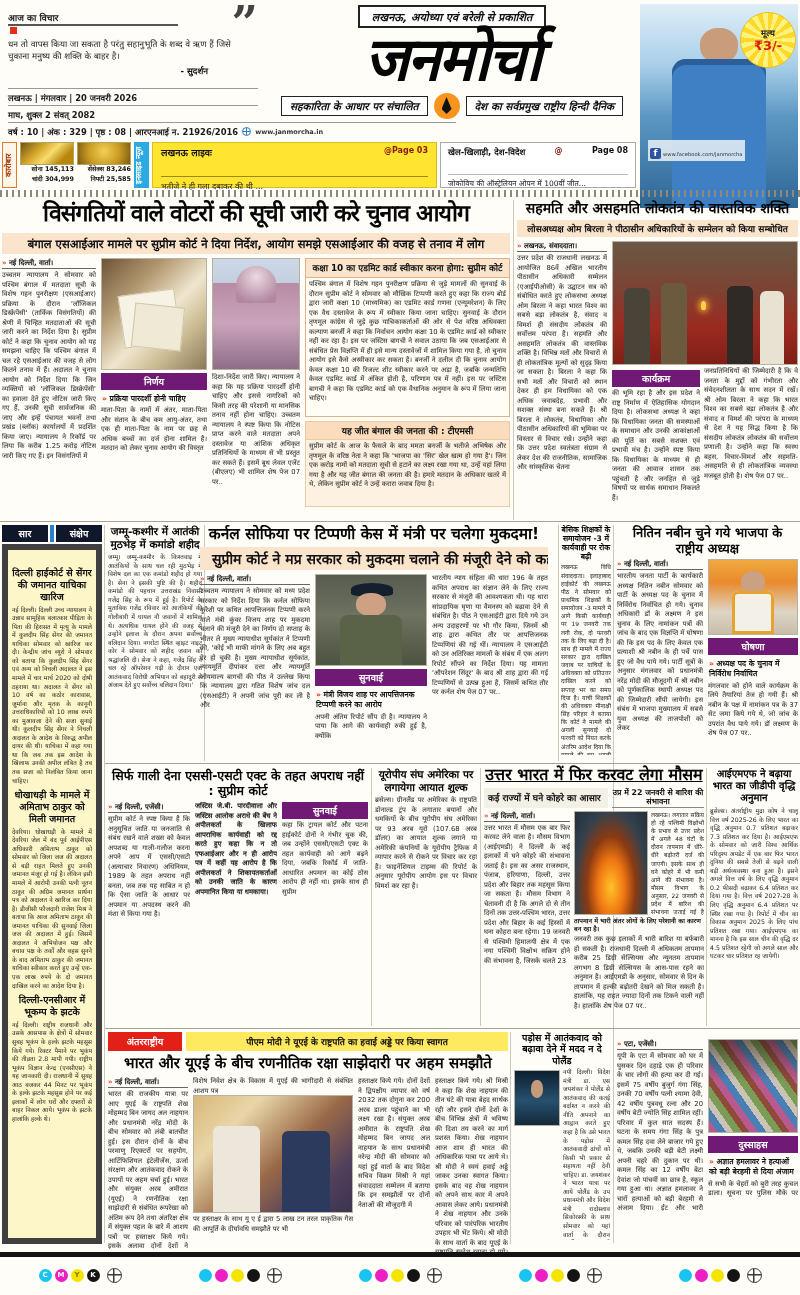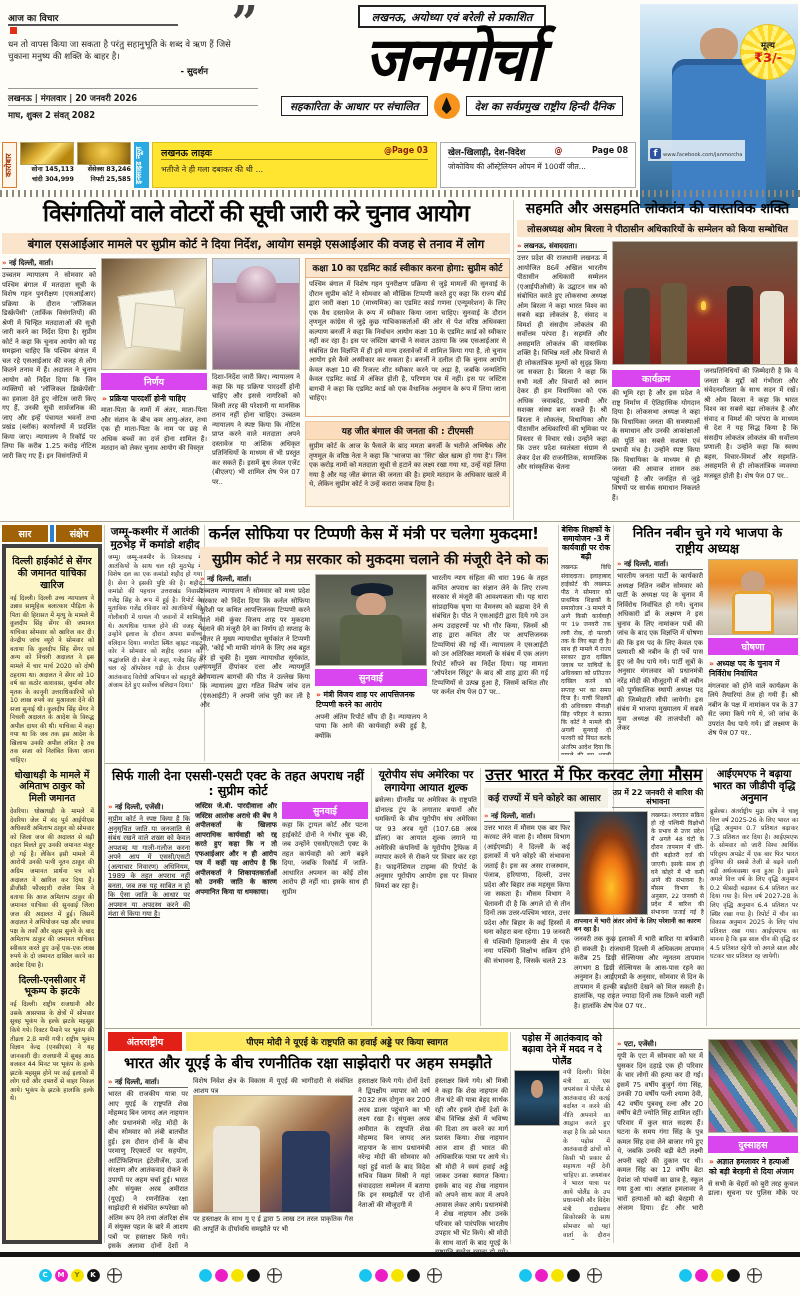--- a/index.html
+++ b/index.html
@@ -4,21 +4,21 @@
 <style>
   *{margin:0;padding:0;box-sizing:border-box;}
   html,body{background:#e9e7e2;}
   body{font-family:"DejaVu Sans","Liberation Sans",sans-serif;}
   .page{position:relative;width:800px;height:1295px;margin:0 auto;background:#fffdf7;overflow:hidden;color:#111;}
   .abs{position:absolute;}
   .b7{font-size:6.8px;line-height:1.4;text-align:justify;color:#1c1c1c;overflow:hidden;}
   .b6{font-size:6.2px;line-height:1.38;text-align:justify;color:#1c1c1c;overflow:hidden;}
   .nw{white-space:nowrap;overflow:hidden;}
   .ctr{text-align:center;font-style:italic;}
-  .obox{background:#d946ef;color:#fff;font-weight:bold;text-align:center;font-size:9.5px;padding:2px 14px;margin:3px 0 2px 0;}
+  .obox{background:#701a75;color:#fff;font-weight:bold;text-align:center;font-size:9.5px;padding:2px 14px;margin:3px 0 2px 0;}
   .peachbar{background:#fbe4cc;font-weight:bold;text-align:center;color:#111;}
   .bullet{font-size:7.6px;font-weight:bold;line-height:1.35;padding:2px 1px;color:#111;}
   .bullet::before{content:"» ";color:#e03a1e;}
   .byline{font-size:7px;font-weight:bold;border-bottom:1px solid #666;padding-bottom:1px;margin-bottom:2px;}
   .byline::before{content:"» ";color:#e03a1e;}
   .ph{position:relative;overflow:hidden;border:1px solid #b9b2a4;}
   .cap{font-size:6.4px;font-weight:bold;line-height:1.3;}
   .vtab{writing-mode:vertical-rl;transform:rotate(180deg);text-align:center;font-weight:bold;overflow:hidden;}
   .vline{position:absolute;width:1px;background:#cfc9bb;}
   .hline{position:absolute;height:1px;background:#a9a396;}
@@ -45,21 +45,21 @@
   .web{font-size:6.5px;color:#333;font-weight:bold;}
   
   .mkt-tab{border:1px solid #e07b2a;color:#a33c0e;background:#fff6ea;font-size:8px;width:15px;}
   .inside-tab{background:#2aaae1;color:#fff;font-size:7.5px;width:15px;}
   .mkt-cell{width:54px;display:flex;flex-direction:column;text-align:right;}
   .mkt-img{height:23px;border:1px solid #b9a35a;}
   .ph-gold{background:linear-gradient(135deg,#6e5310 0%,#d9a92e 35%,#f7dc6e 55%,#b8860b 80%);}
   .ph-coins{background:radial-gradient(circle at 50% 40%,#f5cf52 0%,#c79a22 55%,#7a5a10 100%);}
   .mkt-line{font-size:6.4px;font-weight:bold;line-height:1.5;white-space:nowrap;}
   .lucknow-box{background:#ffe430;flex:1;padding:3px 8px;border:1px solid #d8c020;}
-  .lb-row{display:flex;justify-content:space-between;border-bottom:1px solid #9a8a10;padding-bottom:0;}
+  .lb-row{display:flex;justify-content:space-between;border-bottom:1px solid #9a8a10;padding-bottom:17px;}
   .lb-title{font-size:9.5px;font-weight:bold;}
   .lb-page{font-size:8px;font-weight:bold;color:#8a1a0e;}
   .lb-text{font-size:8px;padding-top:3px;color:#222;}
   .sport-box{width:196px;border:1px solid #aaa;background:#fff;padding:3px 7px;}
   .dotbar{background:repeating-linear-gradient(90deg,#8f897c 0 2px,transparent 2px 6px);}
   
   .ph-doc{background:linear-gradient(135deg,#6e5438 0%,#b49a72 30%,#efe6ce 55%,#cbbb92 75%,#8a7a58 100%);}
   .paper1{position:absolute;left:18%;top:30%;width:55%;height:48%;background:#f6f2e4;transform:rotate(-8deg);border:1px solid #cfc6a8;}
   .paper2{position:absolute;left:30%;top:42%;width:48%;height:40%;background:#efe9d6;transform:rotate(6deg);border:1px solid #cfc6a8;}
   .ph-court{background:linear-gradient(180deg,#cdd8e8 0%,#c3cee0 22%,#b78ba4 22%,#cba4bc 58%,#8e6d88 100%);}
@@ -83,24 +83,24 @@
   .ph-eta{background:repeating-linear-gradient(55deg,#b85a8f 0 7px,#4a7fb5 7px 14px,#cbc3b6 14px 20px,#7a9c55 20px 27px,#8f4a3a 27px 33px);}
   .eta-shade{position:absolute;inset:0;background:linear-gradient(180deg,rgba(40,30,20,.55),rgba(40,30,20,0) 45%);}
   .ph-dj{background:linear-gradient(180deg,#dfeef8 0%,#a8cfe8 30%,#5c97c4 55%,#2e6694 100%);border:none;}
   .dj-head{position:absolute;left:38%;top:12%;width:24%;height:17%;background:#c99c7c;border-radius:46%;}
   .dj-torso{position:absolute;left:20%;top:27%;width:60%;height:73%;background:#3f7fc4;border-radius:14px 14px 0 0;box-shadow:inset 0 6px 0 #2c5f9a;}
   
   .admitbox{border:1px solid #e3b184;background:#fffdf4;}
   .admit-title{background:#fbe4cc;font-size:8.8px;font-weight:bold;text-align:center;padding:3px 2px;border-bottom:1px solid #e3b184;}
   .tmcbox{background:#fdf1e2;border:1px solid #eccaa4;}
   .tmc-title{background:#fbdcbd;font-size:9px;font-weight:bold;text-align:center;padding:2px 0;border-bottom:1px solid #eccaa4;}
-  .railbox{border:4px solid #404040;background:#fdf6c8;padding:3px 4px;overflow:hidden;}
+  .railbox{border:6px solid #404040;background:#fdf6c8;padding:13px 4px;overflow:hidden;}
   .rail-title{font-size:9.5px;font-weight:bold;text-align:center;line-height:1.25;margin:4px 0 3px 0;}
   .tabrow{display:flex;gap:2px;}
-  .tab-o{flex:1;background:#a16207;color:#fff;font-weight:bold;text-align:center;font-size:9.5px;padding:2px 0;}
+  .tab-o{flex:1;background:#0f172a;color:#fff;font-weight:bold;text-align:center;font-size:9.5px;padding:2px 0;}
   .tabsep{width:4px;background:#2a7fd4;}
   .redlabel{background:#e32017;color:#fff;font-weight:bold;font-size:9.5px;text-align:center;padding:3px 0;width:74px;}
   .ystrip{flex:1;background:#ffe95e;font-size:9px;font-weight:bold;text-align:center;padding:3px 2px;white-space:nowrap;overflow:hidden;}
   
   .pressrow{display:flex;justify-content:space-around;align-items:center;}
   .pgroup{display:flex;gap:3px;align-items:center;}
   .dot{width:13px;height:13px;border-radius:50%;font-size:7px;font-weight:bold;text-align:center;line-height:13px;}
   .d-c{background:#18c5f0;color:#fff;}
   .d-m{background:#ec1ec4;color:#fff;}
   .d-y{background:#f5e400;color:#887700;}
@@ -119,36 +119,43 @@
       <span class="qmark">”</span>
     </div>
     <div class="redsq"></div>
     <div class="tod-quote">धन तो वापस किया जा सकता है परंतु सहानुभूति के शब्द वे ऋण हैं जिसे चुकाना मनुष्य की शक्ति के बाहर है।</div>
     <div class="tod-author">- सुदर्शन</div>
   </div>
   <div class="abs" style="left:8px;top:88px;width:250px;">
     <div class="daterow">लखनऊ | मंगलवार | 20 जनवरी 2026</div>
     <div class="daterow">माघ, शुक्ल 2 संवत् 2082</div>
   </div>
+  <div class="abs" style="left:8px;top:122px;width:448px;">
+    <div class="daterow" style="display:flex;align-items:center;gap:4px;">
+      <span>वर्ष : 10 | अंक : 329 | पृष्ठ : 08 | आरएनआई न. 21926/2016</span>
+      <span class="globe"></span>
+      <span class="web">www.janmorcha.in</span>
+    </div>
+  </div>
 
   <div class="abs ctr" style="left:262px;top:5px;width:380px;">
     <div class="pubbox">लखनऊ, अयोध्या एवं बरेली से प्रकाशित</div>
     <div class="paper-title">जनमोर्चा</div>
     <div class="tagrow">
       <span class="tagbox">सहकारिता के आधार पर संचालित</span>
       <span class="nib"></span>
       <span class="tagbox">देश का सर्वप्रमुख राष्ट्रीय हिन्दी दैनिक</span>
     </div>
   </div>
 
   <div class="abs ph ph-dj" style="left:640px;top:4px;width:158px;height:204px;">
     <div class="dj-head"></div>
     <div class="dj-torso"></div>
   </div>
-  <div class="abs star" style="left:740px;top:24px;width:56px;height:56px;z-index:3;text-align:center;">
+  <div class="abs star" style="left:740px;top:12px;width:56px;height:56px;z-index:3;text-align:center;">
     <span class="price-l">मूल्य</span>
     <span class="price-v">₹3/-</span>
   </div>
   <div class="abs" style="left:648px;top:140px;z-index:3;background:rgba(255,255,255,.75);padding:1px 2px;">
     <span class="fbic">f</span><span class="fburl">www.facebook.com/janmorcha</span>
   </div>
 
   <div class="abs" style="left:2px;top:142px;width:634px;height:46px;display:flex;gap:3px;">
     <div class="vtab mkt-tab">कारोबार</div>
     <div class="mkt-cell">
@@ -332,21 +339,21 @@
     </div>
   </div>
 
   <div class="hline" style="left:105px;top:763px;width:695px;"></div>
 
   <div class="abs" style="left:108px;top:768px;width:260px;">
     <div class="story-title" style="font-size:12.5px;">सिर्फ गाली देना एससी-एसटी एक्ट के तहत अपराध नहीं : सुप्रीम कोर्ट</div>
     <div style="display:flex;gap:5px;margin-top:4px;height:214px;overflow:hidden;">
       <div style="width:82px;">
         <div class="byline">नई दिल्ली, एजेंसी।</div>
-        <div class="b7" style="height:202px;text-decoration:underline;">सुप्रीम कोर्ट ने स्पष्ट किया है कि अनुसूचित जाति या जनजाति से संबंध रखने वाले शख्स को केवल अपशब्द या गाली-गलौज करना अपने आप में एससी/एसटी (अत्याचार निवारण) अधिनियम, 1989 के तहत अपराध नहीं बनता, जब तक यह साबित न हो कि ऐसा जाति के आधार पर अपमान या अपदस्थ करने की मंशा से किया गया है।</div>
+        <div class="b7" style="height:202px;">सुप्रीम कोर्ट ने स्पष्ट किया है कि अनुसूचित जाति या जनजाति से संबंध रखने वाले शख्स को केवल अपशब्द या गाली-गलौज करना अपने आप में एससी/एसटी (अत्याचार निवारण) अधिनियम, 1989 के तहत अपराध नहीं बनता, जब तक यह साबित न हो कि ऐसा जाति के आधार पर अपमान या अपदस्थ करने की मंशा से किया गया है।</div>
       </div>
       <div style="width:82px;">
         <div class="b7" style="height:214px;font-weight:bold;">जस्टिस जे.बी. पारदीवाला और जस्टिस आलोक अराधे की बेंच ने अपीलकर्ता के खिलाफ आपराधिक कार्यवाही को रद्द करते हुए कहा कि न तो एफआईआर और न ही आरोप पत्र में कहीं यह आरोप है कि अपीलकर्ता ने शिकायतकर्ताओं को उनकी जाति के कारण अपमानित किया या धमकाया।</div>
       </div>
       <div style="flex:1;">
         <div class="obox" style="margin-top:0;">सुनवाई</div>
         <div class="b7" style="height:192px;">कहा कि ट्रायल कोर्ट और पटना हाईकोर्ट दोनों ने गंभीर चूक की, जब उन्होंने एससी/एसटी एक्ट के तहत कार्यवाही को आगे बढ़ने दिया, जबकि रिकॉर्ड में जाति-आधारित अपमान का कोई ठोस आरोप ही नहीं था। इसके साथ ही सुप्रीम</div>
       </div>
     </div>
   </div>

